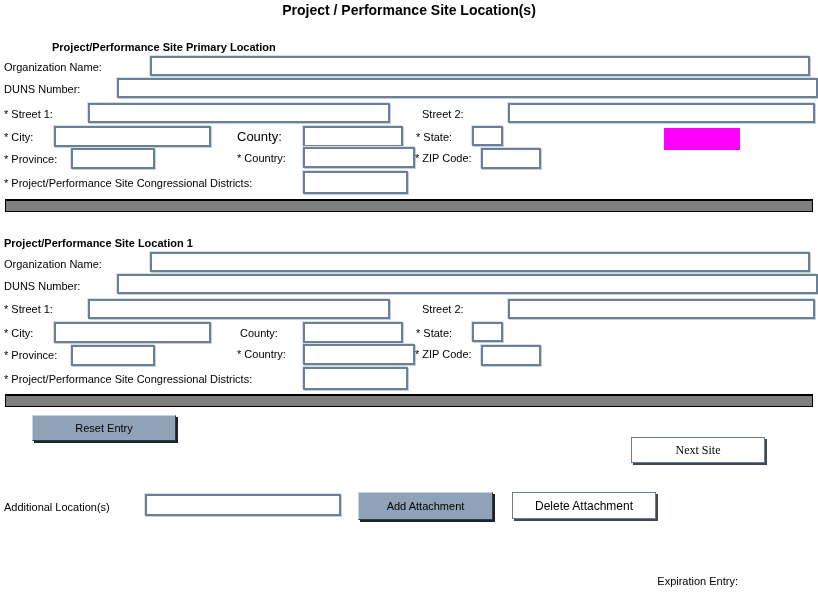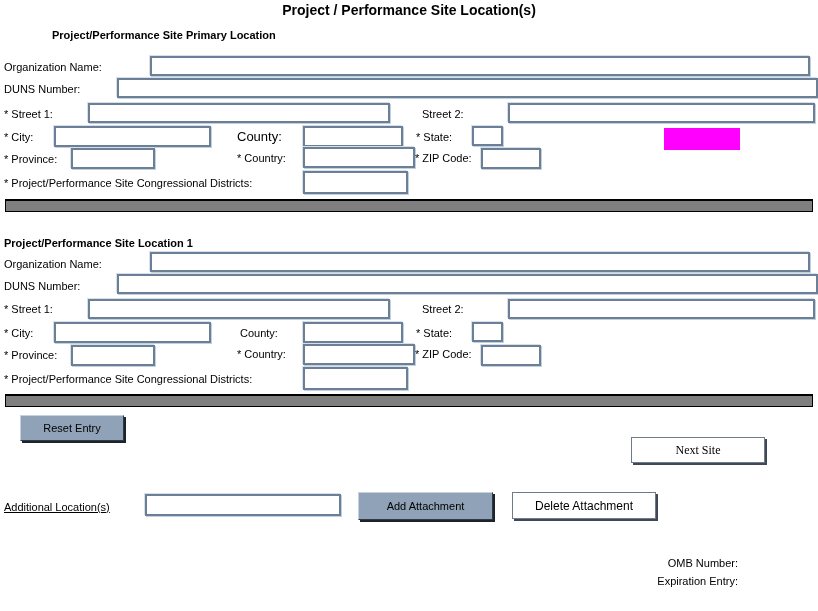--- a/index.html
+++ b/index.html
@@ -53,21 +53,21 @@
   }
 </style>
 </head>
 <body>
 
 <div class="page">
 
   <div class="title">Project / Performance Site Location(s)</div>
 
   <div>
-    <div class="sect" style="left:4px;top:29px;padding-left:48px;">Project/Performance Site Primary Location</div>
+    <div class="sect" style="left:4px;top:41px;padding-left:48px;">Project/Performance Site Primary Location</div>
 
     <div class="lbl" style="left:4px;top:61px;">Organization Name:</div>
     <input class="inp" style="left: 150px; top: 56px; width: 660px; height: 20px;" type="text" value="">
 
     <div class="lbl" style="left:4px;top:83px;">DUNS Number:</div>
     <input class="inp" style="left: 117px; top: 78px; width: 701px; height: 20px;" type="text" value="">
 
     <div class="lbl" style="left:4px;top:108px;">* Street 1:</div>
     <input class="inp" style="left: 88px; top: 103px; width: 302px; height: 20px;" type="text" value="">
     <div class="lbl" style="left:422px;top:108px;">Street 2:</div>
@@ -121,26 +121,25 @@
     <input class="inp" style="left: 303px; top: 344px; width: 112px; height: 21px;" type="text" value="">
     <div class="lbl" style="left:415px;top:348px;">* ZIP Code:</div>
     <input class="inp" style="left: 481px; top: 345px; width: 60px; height: 21px;" type="text" value="">
 
     <div class="lbl" style="left:4px;top:373px;">* Project/Performance Site Congressional Districts:</div>
     <input class="inp" style="left: 303px; top: 367px; width: 105px; height: 23px;" type="text" value="">
 
     <div class="divider" style="left:5px;top:394px;width:808px;height:13px;"></div>
   </div>
 
-  <button class="btn btn-blue" style="left:20px;top:415px;width:104px;height:26px;">Reset Entry</button>
+  <button class="btn btn-blue" style="left:32px;top:415px;width:144px;height:26px;">Reset Entry</button>
 
   <button class="btn btn-white" style="left:631px;top:437px;width:134px;height:26px;font-family:Liberation Serif, serif;">Next Site</button>
 
-  <div class="lbl" style="left:4px;top:501px;text-decoration:underline;">Additional Location(s)</div>
+  <div class="lbl" style="left:4px;top:501px;">Additional Location(s)</div>
   <input class="inp" style="left: 145px; top: 494px; width: 196px; height: 22px;" type="text" value="">
 
   <button class="btn btn-white" style="left:512px;top:492px;width:144px;height:27px;">Delete Attachment</button>
   <button class="btn btn-blue" style="left:358px;top:492px;width:135px;height:28px;">Add Attachment</button>
 
-  <div class="footer-line" style="top:557px;">OMB Number:</div>
   <div class="footer-line" style="top:575px;">Expiration Entry:</div>
 
 </div>
 
 </body></html>

